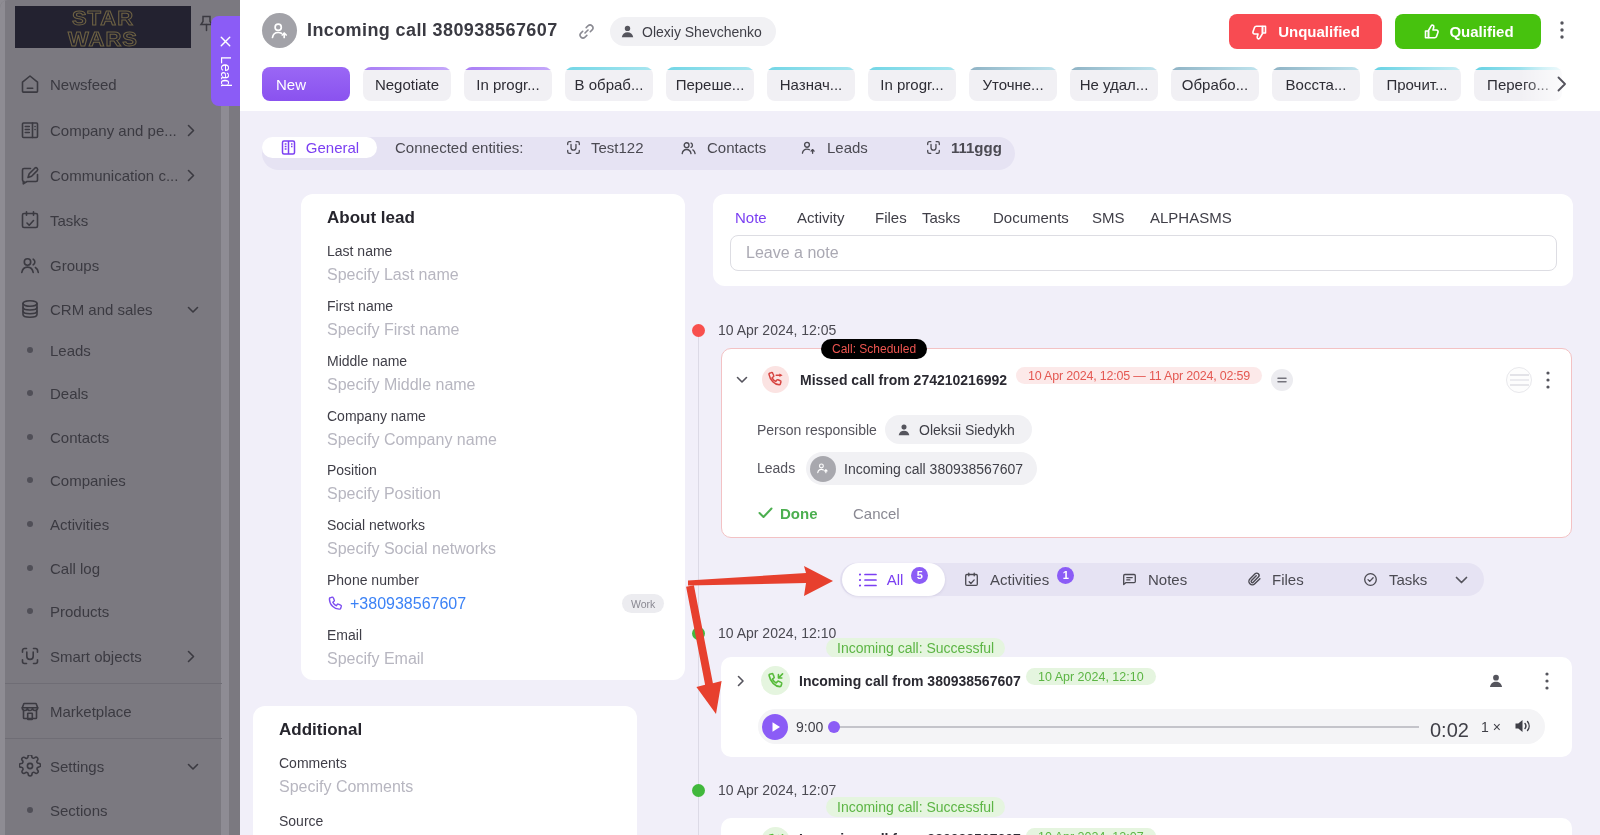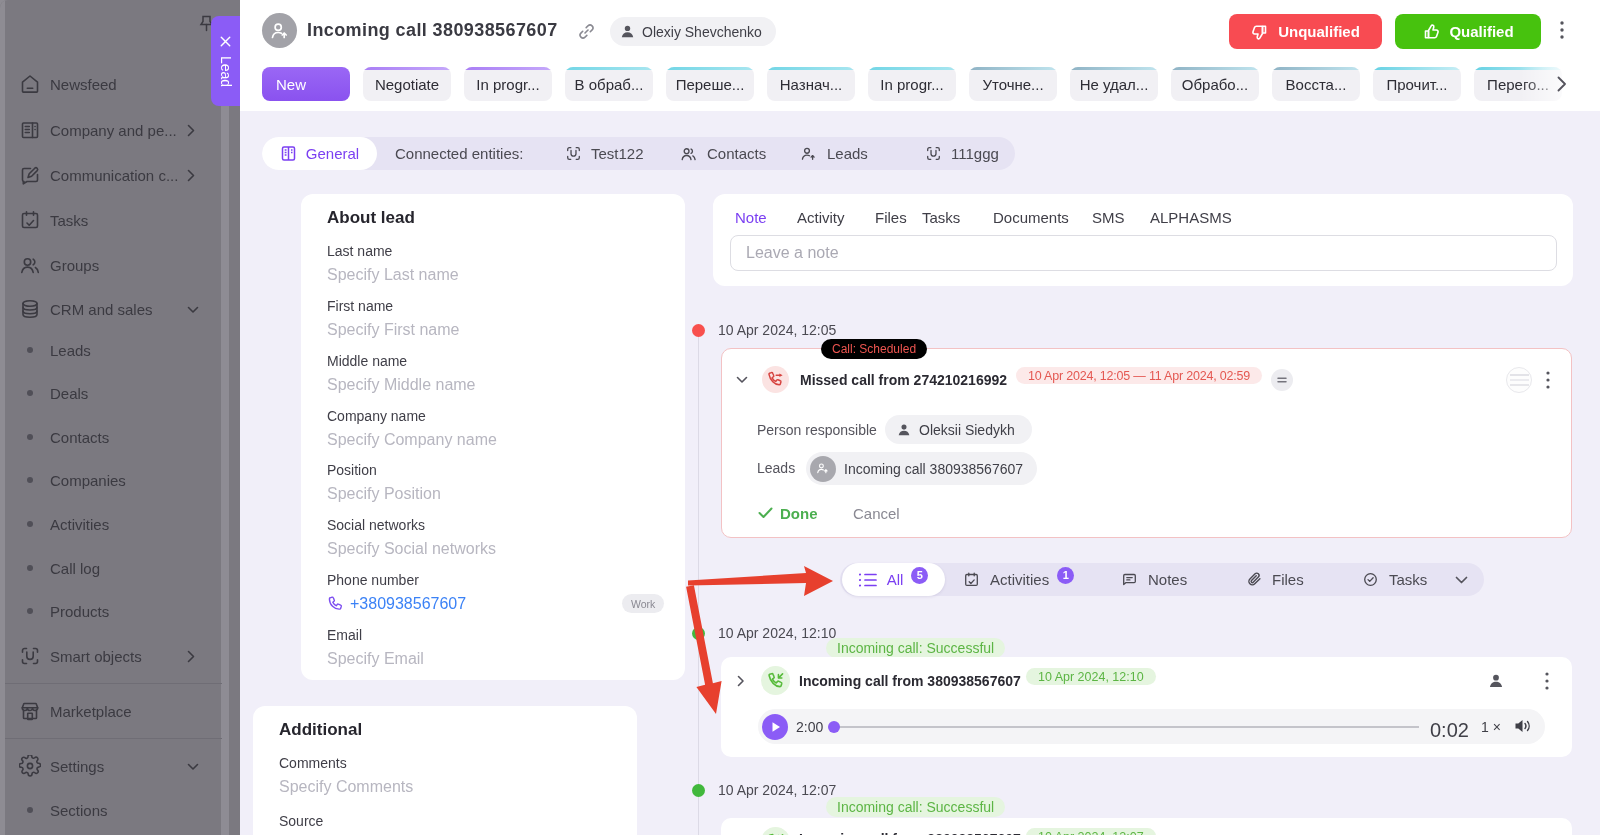--- a/index.html
+++ b/index.html
@@ -34,21 +34,21 @@
 
 .stages { position:absolute; left:22px; top:67px; height:34px; display:flex; gap:13px; }
 .stage { width:88px; height:34px; border-radius:8px; background:#f1f0f4; font-size:15px; color:#2e2d35; display:flex; align-items:center; justify-content:center; position:relative; overflow:hidden; white-space:nowrap; flex:none; }
 .stage i { position:absolute; left:0; top:0; right:0; height:3px; }
 .stage.new { background:linear-gradient(180deg,#9a67f5,#8a52ef); color:#fff; font-weight:400; justify-content:flex-start; padding-left:14px; }
 .schev { position:absolute; left:1317px; top:76px; }
 .stagefade { position:absolute; left:1280px; top:64px; width:80px; height:40px; background:linear-gradient(90deg,rgba(255,255,255,0),#ffffff 75%); }
 
 
 .tabbar { position:absolute; left:22px; top:137px; width:753px; height:33px; background:#e6e3f3; border-radius:17px; }
-.tb { position:absolute; top:0; height:33px; display:flex; align-items:center; gap:9px; font-size:15px; color:#4b4a52;text-align:center; }
+.tb { position:absolute; top:0; height:21px; display:flex; align-items:center; gap:9px; font-size:15px; color:#4b4a52;text-align:center; }
 .tb.active { background:#ffffff; border-radius:17px; color:#7b3ff2; font-weight:500; justify-content:center; }
 
 .card { position:absolute; background:#fff; border-radius:12px; }
 .ctitle { position:absolute; left:26px; font-size:17px; font-weight:700; color:#26252d; }
 .lab { position:absolute; left:26px; font-size:14px; color:#3f3e47; }
 .val { position:absolute; left:26px; font-size:16px; color:#b7b6c0; }
 
 
 .ntab { position:absolute; top:15px; font-size:15px; color:#3f3e47; }
 .ninput { position:absolute; left:17px; top:41px; width:827px; height:36px; border:1px solid #dddde3; border-radius:8px; font-size:16px; color:#aaa9b3; display:flex; align-items:center; padding:0 15px; }
@@ -71,20 +71,28 @@
 .badge { position:absolute; min-width:17px; height:17px; border-radius:9px; background:#8b5cf6; color:#fff; font-size:11px; font-weight:600; display:flex; align-items:center; justify-content:center; padding:0 4px; }
 
 
 .leadtab { position:absolute; left:211px; top:16px; width:29px; height:90px; background:#8b5cf6; border-radius:8px 0 0 8px; }
 .leadtab .lt { position:absolute; left:7px; top:40px; color:#fff; font-size:14px; writing-mode:vertical-rl; }
 </style>
 </head>
 <body>
 
 <div class="sidebar" style="border-radius:8px 0 0 0;">
+  <div class="logo">
+    <svg width="176" height="42" viewBox="0 0 176 42">
+      <g fill="none" stroke="#6e6243" stroke-width="1.1">
+        <text x="88" y="21" text-anchor="middle" font-family="Liberation Sans, sans-serif" font-size="22" font-weight="bold" letter-spacing="1" fill="none" transform="scale(1,0.92)">STAR</text>
+        <text x="88" y="44" text-anchor="middle" font-family="Liberation Sans, sans-serif" font-size="22" font-weight="bold" letter-spacing="1" fill="none" transform="scale(1,0.92)">WARS</text>
+      </g>
+    </svg>
+  </div>
   <svg class="abs" style="left:199px; top:15px;" width="15" height="17" viewBox="0 0 15 17">
       <g stroke="#3b3a41" fill="none" stroke-width="1.5" stroke-linecap="round">
         <path d="M4 1.5 h7 v5 l2 3 h-11 l2-3 z"></path>
         <path d="M7.5 9.5 v6"></path>
       </g>
     </svg>
   <div class="scrollstrip"></div>
 
   <div class="mi" style="top:73px;">
     <svg class="sic ic" viewBox="0 0 22 22">
@@ -304,21 +312,21 @@
     <div class="tb" style="left:538px;">
       <svg width="18" height="16" viewBox="0 0 22 20">
           <g stroke="#4b4a52" fill="none" stroke-width="1.7" stroke-linecap="round" stroke-linejoin="round">
             <circle cx="8.5" cy="6" r="3"></circle>
             <path d="M2.8 16.5 c0.6-3.6 2.9-5.1 5.7-5.1 1.2 0 2.3 0.3 3.2 0.8"></path>
             <path d="M15.5 16.5 v-4.5 M15.5 12 l-1.9 1.9 M15.5 12 l1.9 1.9"></path>
           </g>
         </svg>
       Leads
     </div>
-    <div class="tb" style="left:663px;">
+    <div class="tb" style="left:663px;font-weight:bold;">
       <svg width="17" height="17" viewBox="0 0 22 22">
           <g stroke="#4b4a52" fill="none" stroke-width="1.7" stroke-linecap="round" stroke-linejoin="round">
             <path d="M7.5 3.5 H5.5 a2 2 0 0 0 -2 2 v1.7 M14.5 3.5 h2 a2 2 0 0 1 2 2 v1.7 M7.5 18.5 H5.5 a2 2 0 0 1 -2-2 v-1.7 M14.5 18.5 h2 a2 2 0 0 0 2-2 v-1.7"></path>
             <path d="M7.8 7 v4.2 a3.2 3.2 0 0 0 6.4 0 V7"></path>
           </g>
         </svg>
       111ggg
     </div>
   </div>
 
@@ -512,21 +520,21 @@
           <circle cx="2" cy="9" r="1.6"></circle>
           <circle cx="2" cy="16" r="1.6"></circle>
         </g>
       </svg>
     <div class="abs" style="left:37px; top:52px; width:787px; height:35px; background:#f4f4f6; border-radius:18px;">
       <div class="abs" style="left:4px; top:4.5px; width:26px; height:26px; border-radius:50%; background:#8b5cf6;">
         <svg class="abs" style="left:9px; top:7px;" width="10" height="12" viewBox="0 0 10 12">
             <path d="M1.5 1.2 L9 6 L1.5 10.8 Z" fill="#fff"></path>
           </svg>
       </div>
-      <div class="abs" style="left:38px; top:10px; font-size:14px; color:#3f3f47;">2:00</div>
+      <div class="abs" style="left:38px; top:10px; font-size:14px; color:#3f3f47;">9:00</div>
       <div class="abs" style="left:75px; top:16.5px; width:586px; height:2px; background:#c4c4ca;"></div>
       <div class="abs" style="left:70px; top:11.5px; width:12px; height:12px; border-radius:50%; background:#8b5cf6;"></div>
       <div class="abs" style="left:672px; top:10px; font-size:20px; color:#3f3f47;">0:02</div>
       <div class="abs" style="left:723px; top:10px; font-size:14px; color:#3f3f47;">1 ×</div>
       <svg class="abs" style="left:756px; top:9px;" width="17" height="16" viewBox="0 0 17 16">
           <g stroke="#3f3f47" fill="none" stroke-width="1.4" stroke-linecap="round" stroke-linejoin="round">
             <path d="M1.5 5.5 h2.8 L8.5 2 v12 L4.3 10.5 H1.5 z" fill="#3f3f47" stroke="none"></path>
             <path d="M11 5.5 a4 4 0 0 1 0 5 M13.5 3.5 a7 7 0 0 1 0 9"></path>
           </g>
         </svg>

